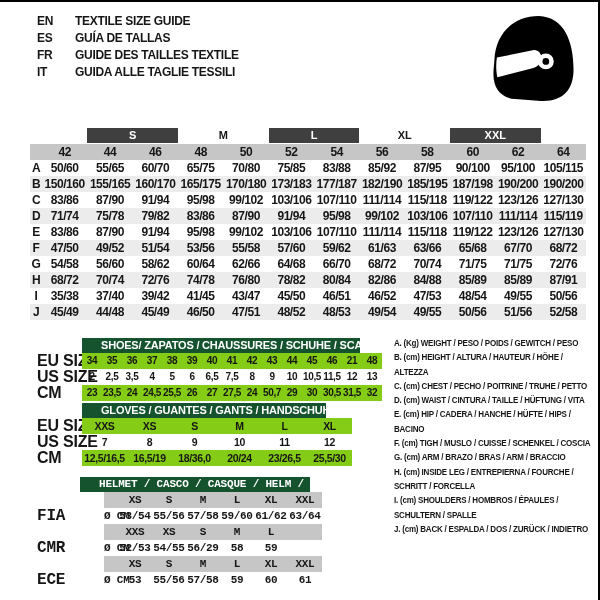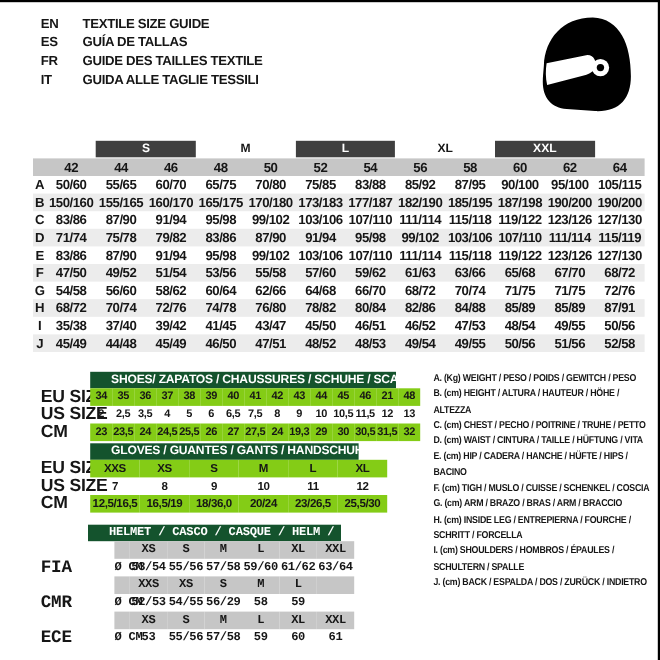--- a/index.html
+++ b/index.html
@@ -317,21 +317,21 @@
           <span class="slabel">CM</span>
         <span class="cell">23</span>
           <span class="cell">23,5</span>
           <span class="cell">24</span>
           <span class="cell">24,5</span>
           <span class="cell">25,5</span>
           <span class="cell">26</span>
           <span class="cell">27</span>
           <span class="cell">27,5</span>
           <span class="cell">24</span>
-          <span class="cell">19,3</span>
+          <span class="cell">50,7</span>
           <span class="cell">29</span>
           <span class="cell">30</span>
           <span class="cell">30,5</span>
           <span class="cell">31,5</span>
           <span class="cell">32</span>
         </div>
       </div>
   </section>
 
   <section class="sec gloves">

